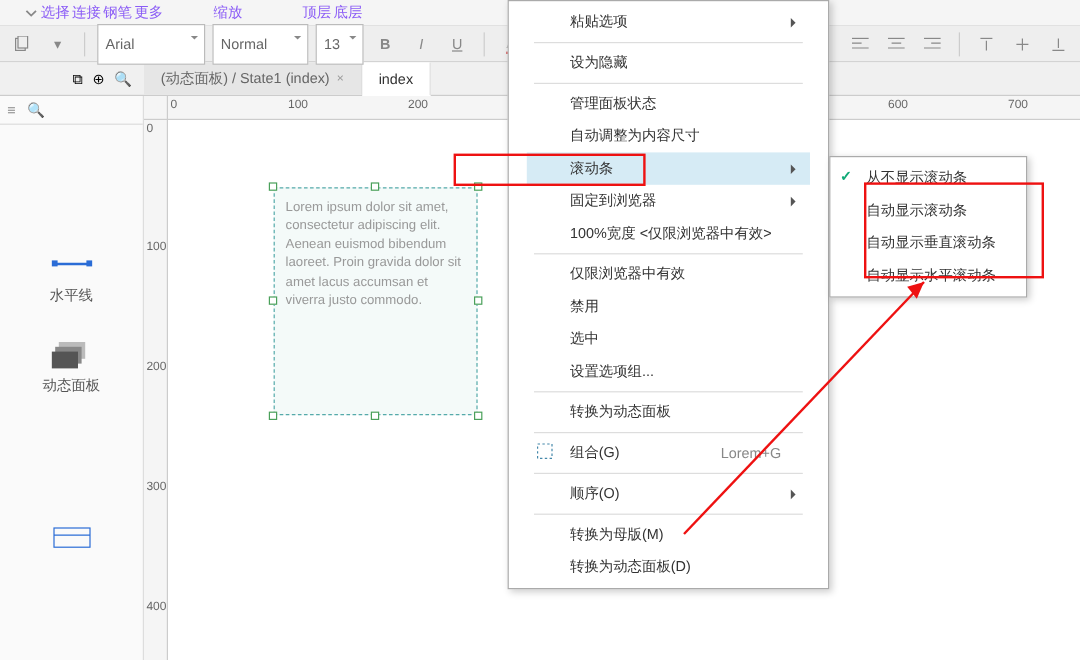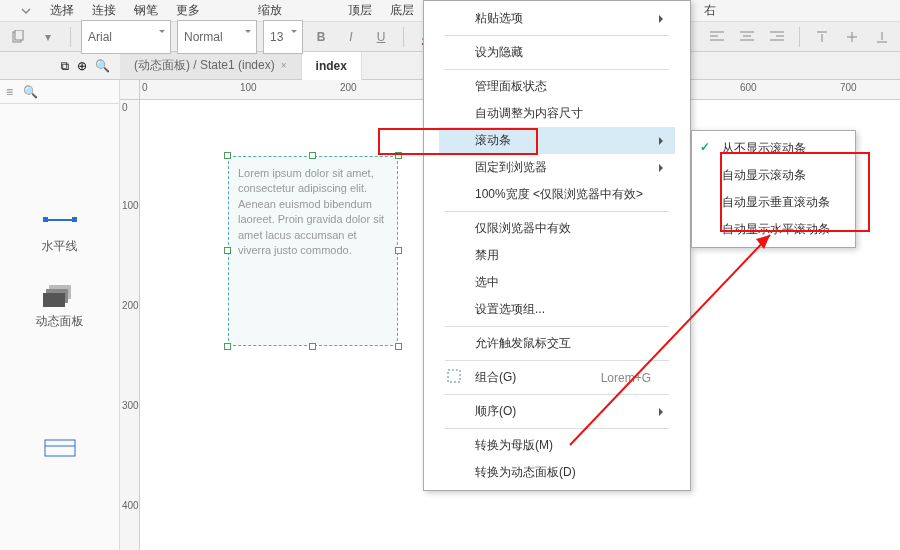--- a/index.html
+++ b/index.html
@@ -1,34 +1,34 @@
 <!DOCTYPE html>
 <html><head>
 <meta charset="utf-8">
 <style>
 * { margin:0; padding:0; box-sizing:border-box; font-family:"Microsoft YaHei",Arial,sans-serif; font-size:12px; }
 body { background:#fff; width:900px; height:550px; overflow:hidden; position:relative; }
 
 
-.menubar { height:22px; background:#f5f5f5; border-bottom:1px solid #ddd; display:flex; align-items:center; padding-left:20px; gap:18px; color:#404040; }
+.menubar { height:22px; background:#f5f5f5; border-bottom:1px solid #ddd; display:flex; align-items:center; padding-left:20px; gap:2px; color:#8b5cf6; }
 .menubar span { cursor:pointer; }
 
 
 .fmtbar { height:30px; background:#eee; border-bottom:1px solid #ccc; display:flex; align-items:center; gap:6px; padding:0 6px; }
 .fmt-tool { width:24px; height:24px; border:1px solid transparent; display:flex; align-items:center; justify-content:center; color:#888; background:#eee; }
 .sep { width:1px; height:20px; background:#ccc; margin:0 4px; }
 .drop { height:34px; border:1px solid #bbb; background:#fff; display:flex; align-items:center; padding:0 18px 0 6px; position:relative; color:#666; }
 .drop::after { content:""; position:absolute; right:5px; top:9px; border:3px solid transparent; border-top-color:#888; }
 
 
 .tabbar { height:28px; background:#f0f0f0; border-bottom:1px solid #ccc; display:flex; align-items:center; }
 .left-tools { width:120px; display:flex; gap:8px; justify-content:flex-end; padding-right:10px; }
 .tabs { display:flex; height:100%; }
 .tab { padding:0 14px; display:flex; align-items:center; gap:6px; border-right:1px solid #ddd; background:#e6e6e6; color:#666; }
-.tab.active { background:#fff; border-bottom:1px solid #fff; margin-bottom:-1px; font-weight:bold; color:#333; }
+.tab.active { background:#fff; border-bottom:1px solid #fff; margin-bottom:-1px; font-weight:normal; color:#333; }
 .tab .close { color:#999; font-size:10px; }
 
 
 .main { display:flex; height:470px; }
 .sidebar { width:120px; border-right:1px solid #ddd; background:#fafafa; }
 .side-tabs { height:24px; border-bottom:1px solid #ddd; display:flex; align-items:center; padding:0 6px; gap:10px; color:#888; }
 .lib-item { text-align:center; padding:14px 0; color:#555; }
 .lib-item .icon { width:34px; height:24px; margin:0 auto 6px; }
 
 .canvas-wrap { flex:1; position:relative; background:#fff; }
@@ -275,21 +275,21 @@
       <span>禁用</span>
     </div>
   <div class="item">
       <span>选中</span>
     </div>
   <div class="item">
       <span>设置选项组...</span>
     </div>
   <hr>
   <div class="item">
-      <span>允许触发鼠标交互</span>
+      <span>转换为动态面板</span>
     </div>
   <hr>
   <div class="item">
     <svg class="licon">
         <rect x="1" y="1" width="12" height="12" fill="none" stroke="#48a" stroke-dasharray="2"></rect>
       </svg>
     <span>组合(G)</span>
       <span class="shortcut">Lorem+G</span>
   </div>
   <hr>

